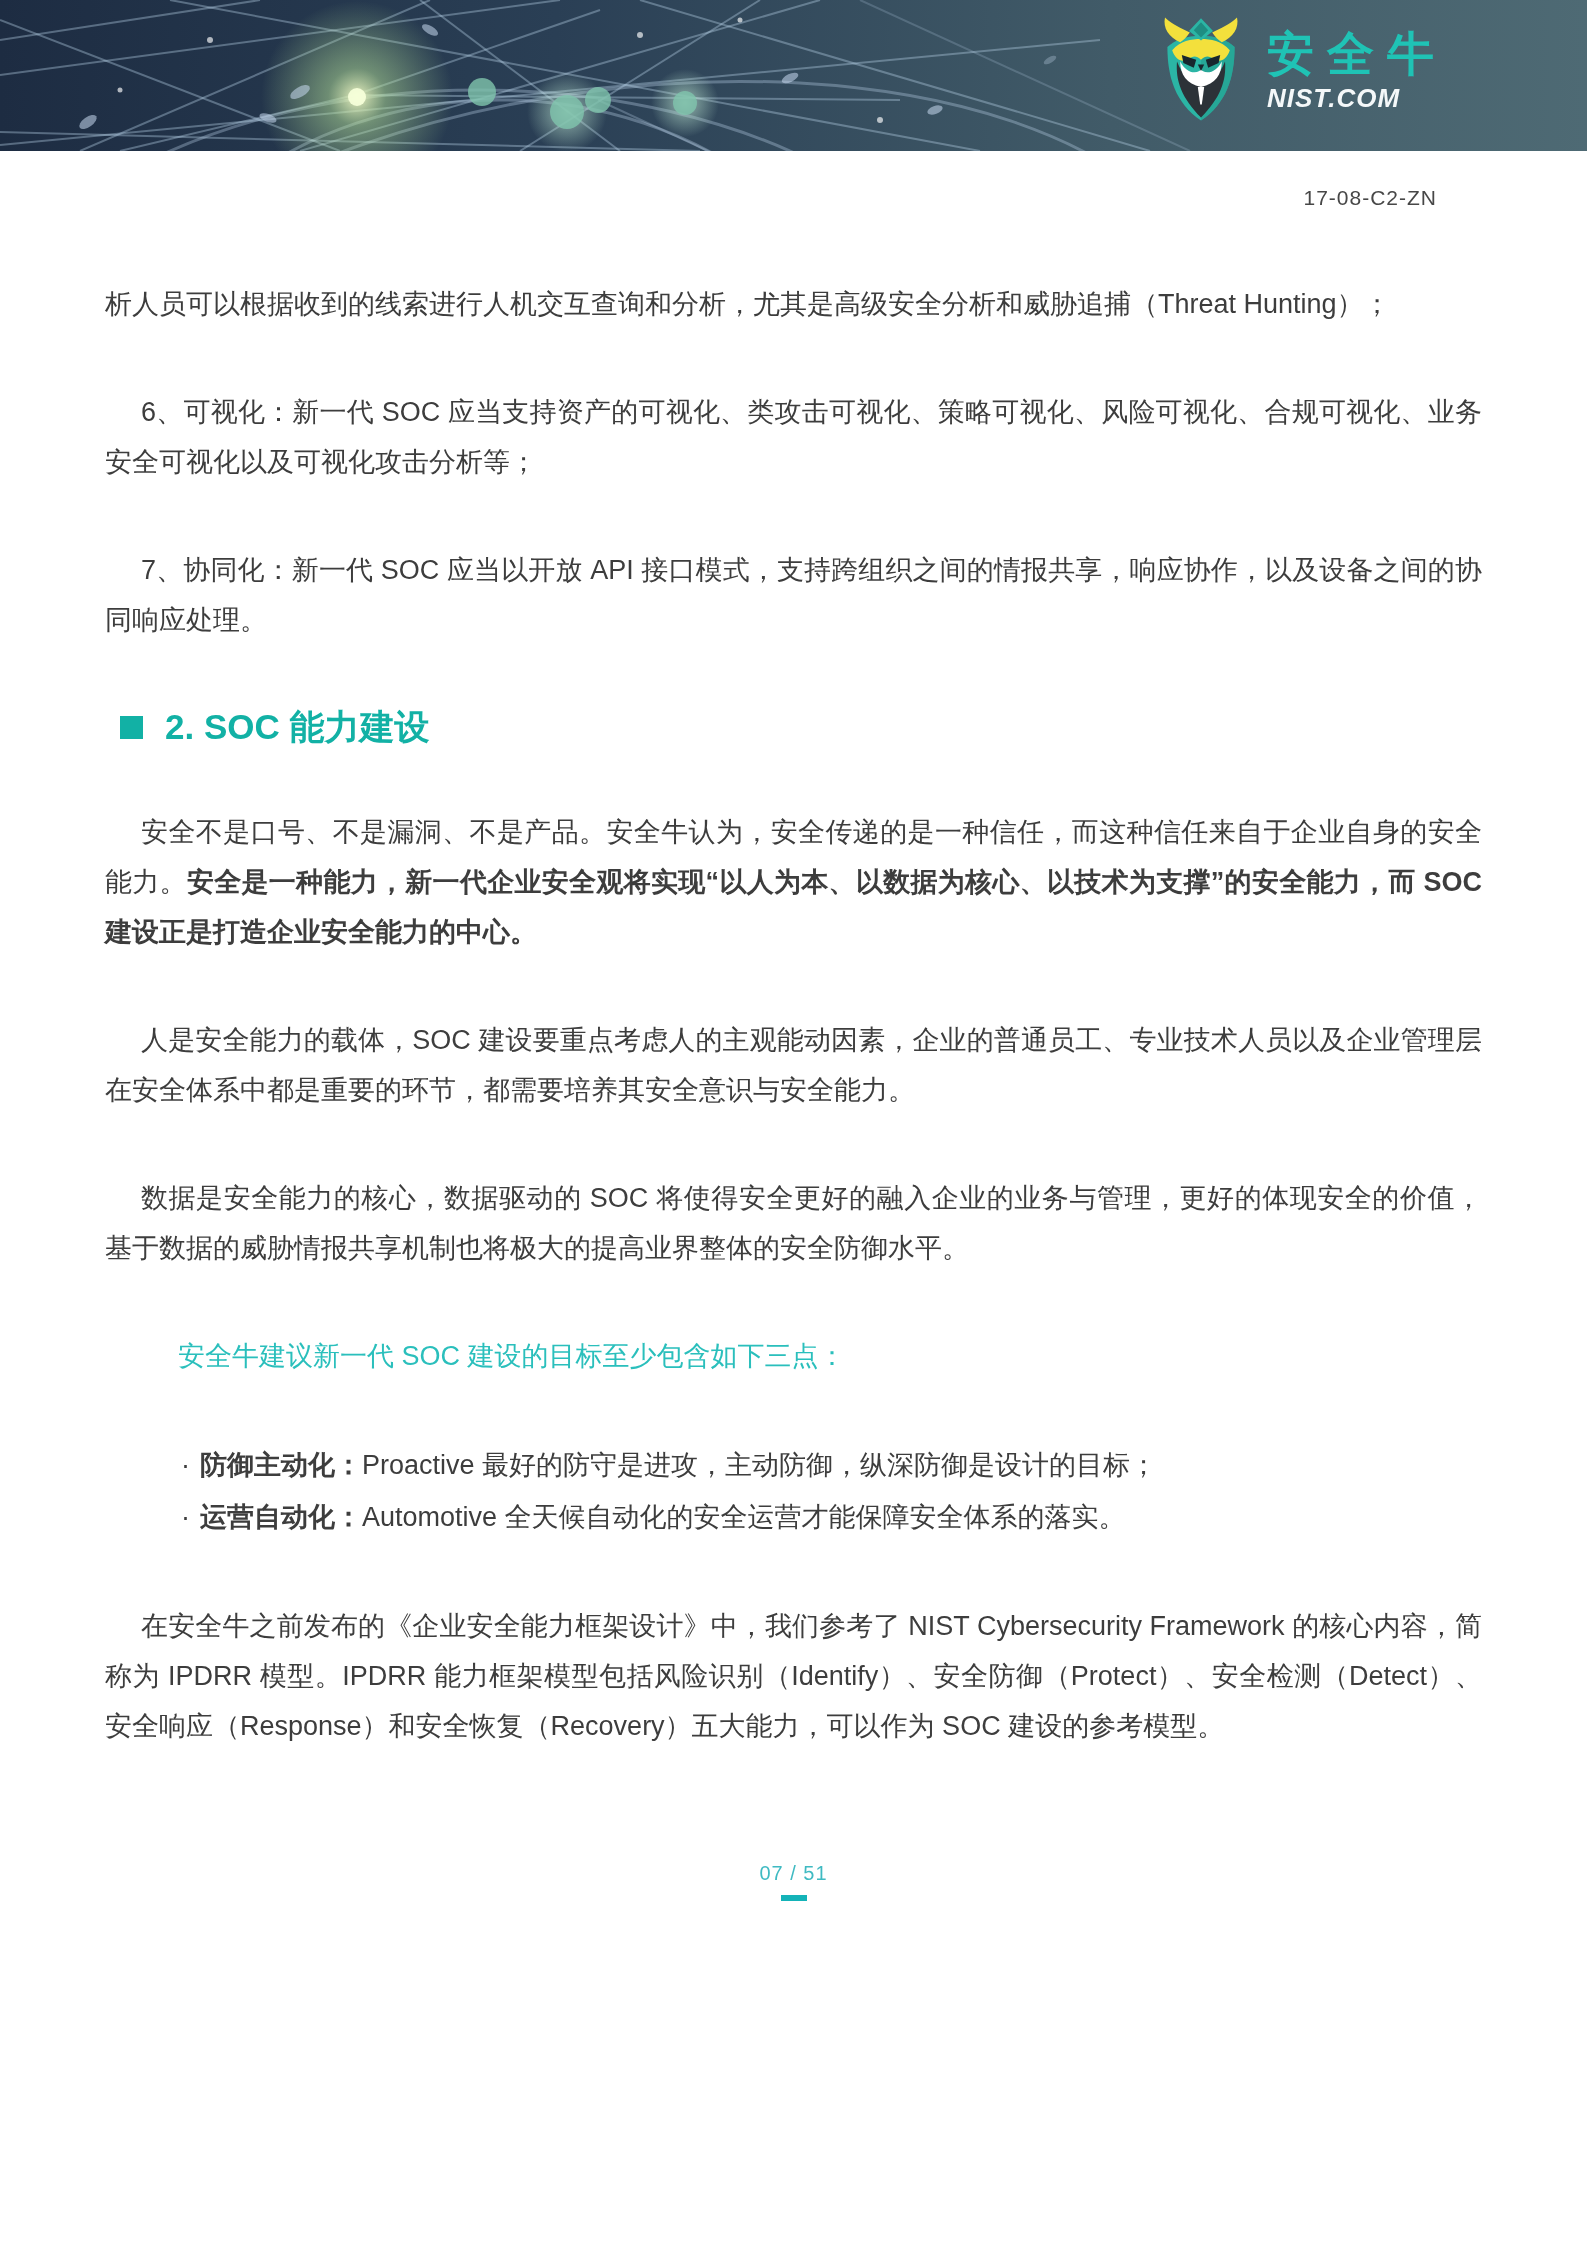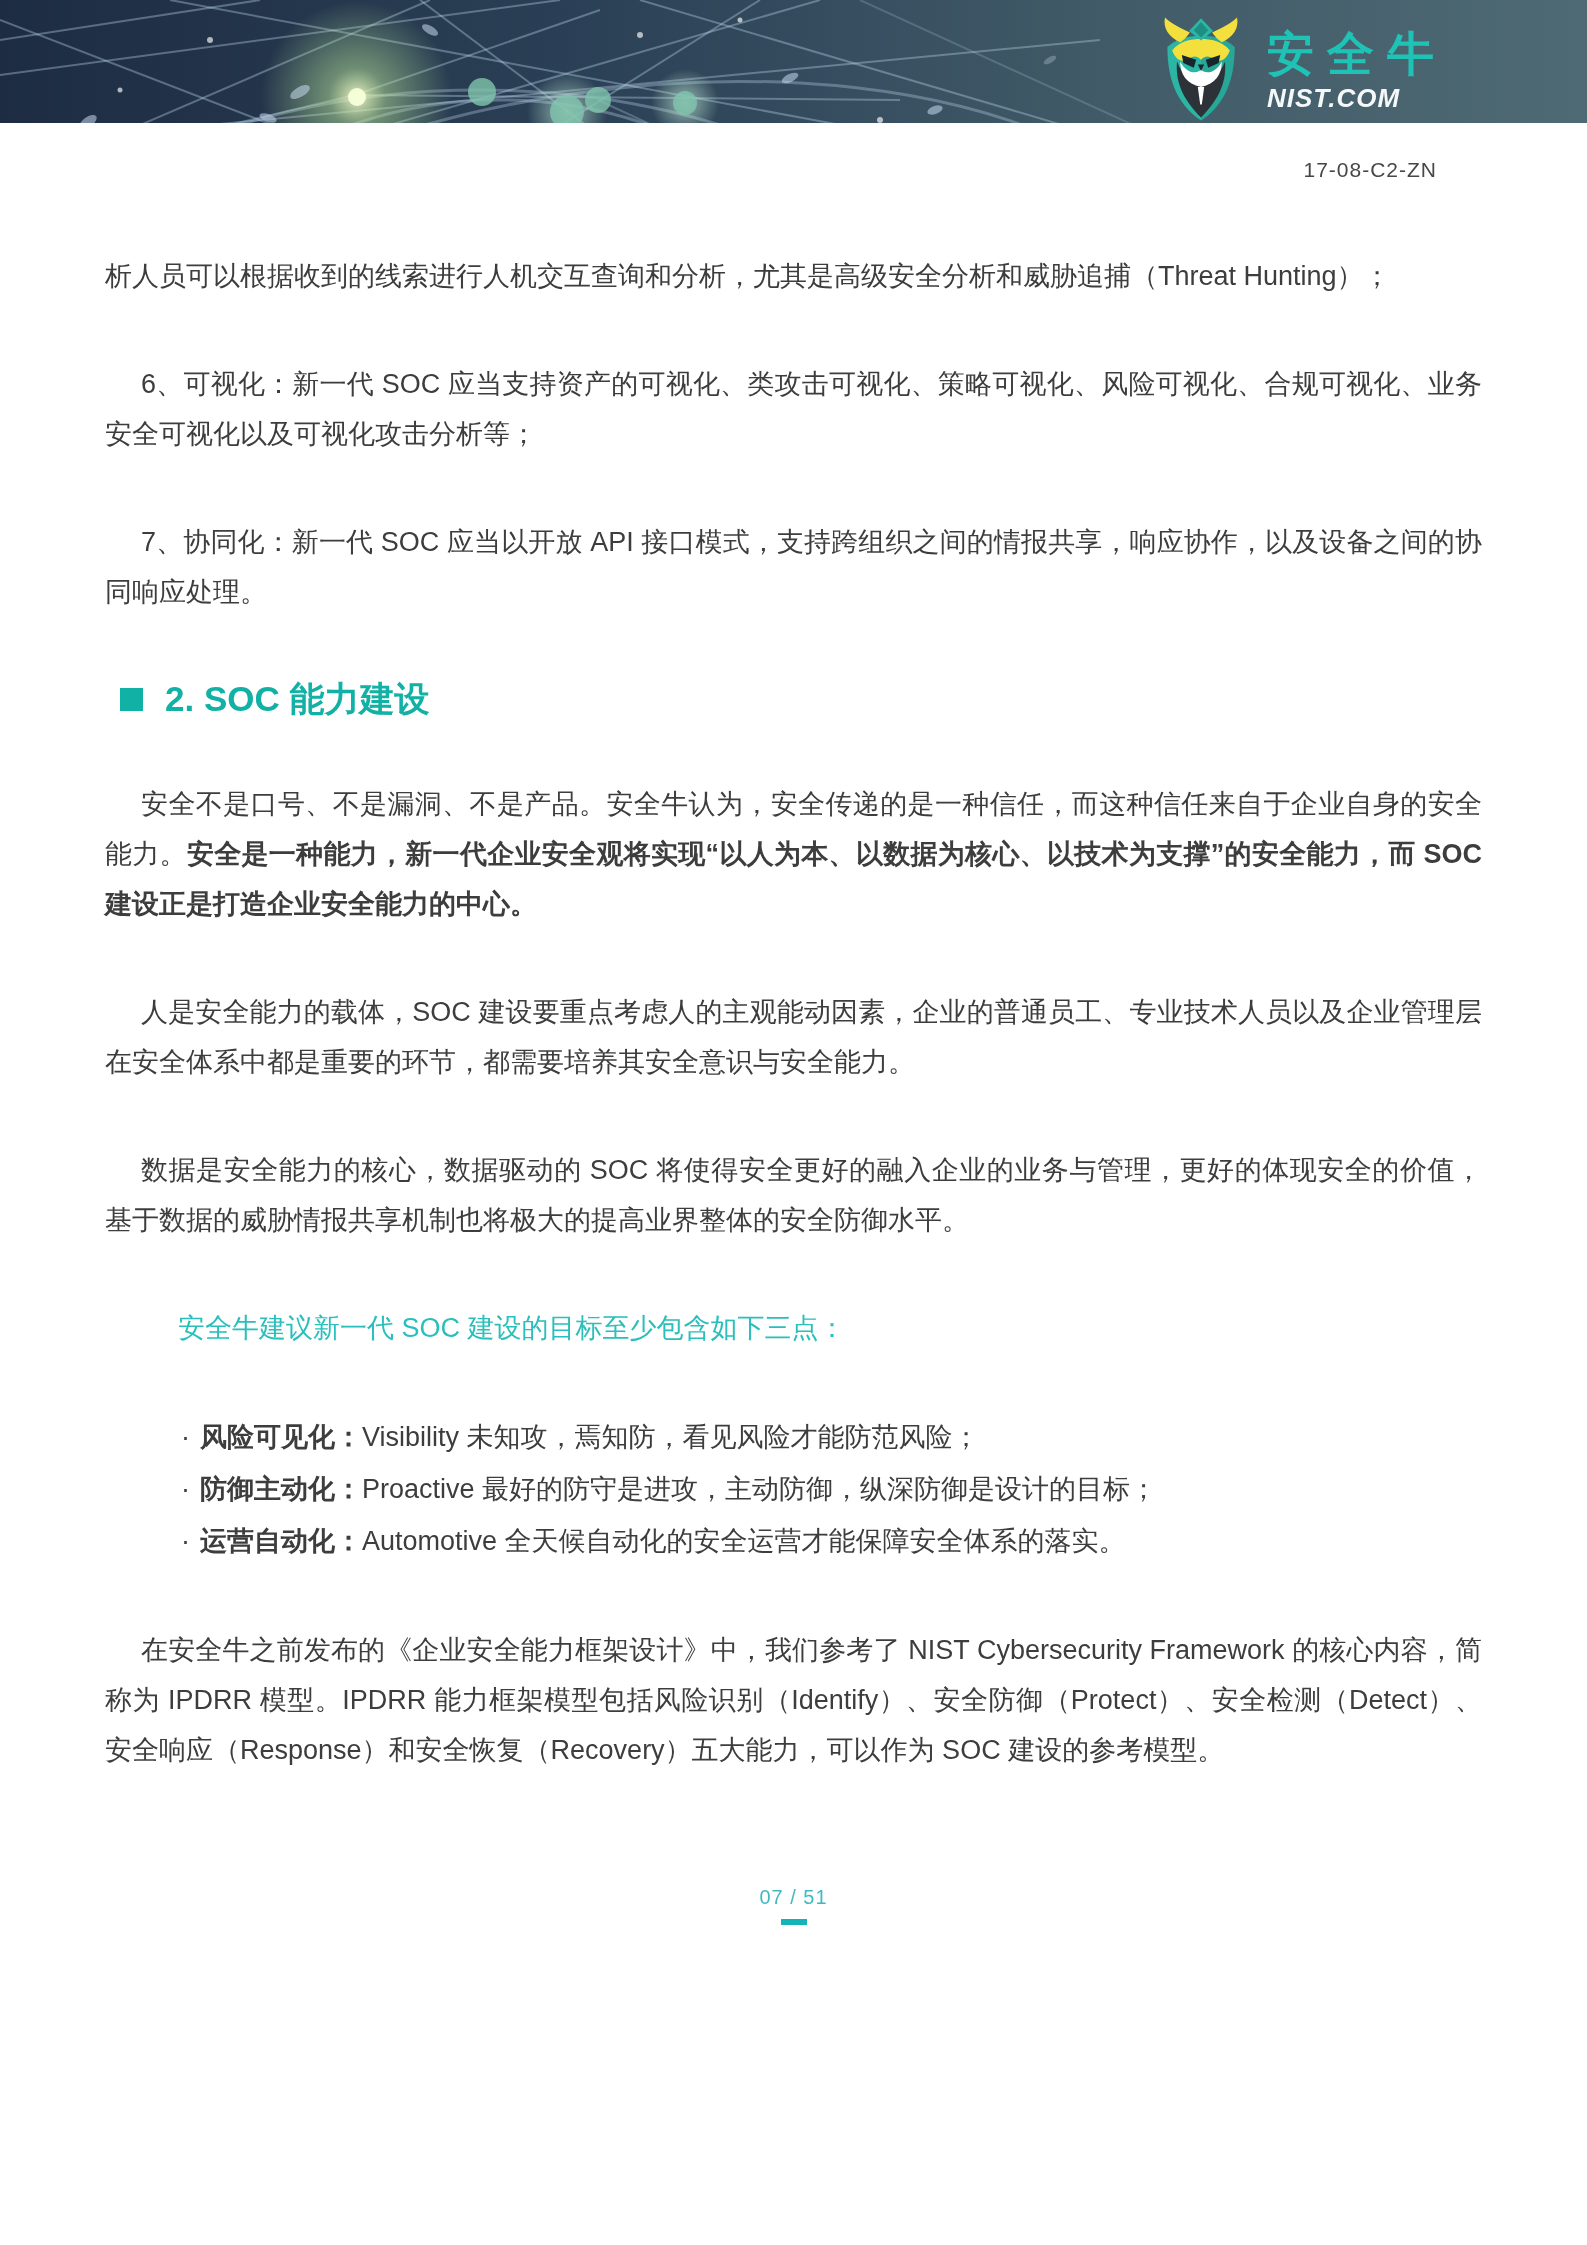--- a/index.html
+++ b/index.html
@@ -5,21 +5,21 @@
   html,body{margin:0;padding:0;}
   body{
     width:1587px;height:2245px;
     background:#ffffff;
     font-family:"Liberation Sans","DejaVu Sans",sans-serif;
     color:#3d3d3d;
     position:relative;
     overflow:hidden;
   }
   
-  .banner{position:relative;width:1587px;height:123px;overflow:hidden;}
+  .banner{position:relative;width:1587px;height:151px;overflow:hidden;}
   .banner svg.bg{display:block;width:1587px;height:151px;}
   .logo{position:absolute;top:14px;right:140px;display:flex;align-items:center;gap:18px;}
   .logo-icon svg{display:block;}
   .logo-text{display:flex;flex-direction:column;justify-content:center;}
   .brand-cn{color:#1fc3b5;font-size:47px;font-weight:bold;letter-spacing:13px;line-height:1.1;white-space:nowrap;}
   .brand-domain{color:#f4f8f9;font-size:26px;font-weight:bold;font-style:italic;letter-spacing:1px;margin-top:3px;white-space:nowrap;}
   
   .doc-code{margin:36px 150px 0 0;text-align:right;font-size:21px;line-height:1;color:#474747;letter-spacing:1px;}
   
   .content{margin:71px 105px 0 105px;font-size:27px;}
@@ -167,21 +167,20 @@
   <p class="indent"><span>安全不是口号、不是漏洞、不是产品。安全牛认为，安全传递的是一种信任，而这种信任来自于企业自身的安全能力。</span><span class="bold-run">安全是一种能力，新一代企业安全观将实现“以人为本、以数据为核心、以技术为支撑”的安全能力，而 SOC 建设正是打造企业安全能力的中心。</span></p>
 
   <p class="indent">人是安全能力的载体，SOC 建设要重点考虑人的主观能动因素，企业的普通员工、专业技术人员以及企业管理层在安全体系中都是重要的环节，都需要培养其安全意识与安全能力。</p>
 
   <p class="indent">数据是安全能力的核心，数据驱动的 SOC 将使得安全更好的融入企业的业务与管理，更好的体现安全的价值，基于数据的威胁情报共享机制也将极大的提高业界整体的安全防御水平。</p>
 
 
   <p class="note">安全牛建议新一代 SOC 建设的目标至少包含如下三点：</p>
 
   <ul class="bullets">
-    <li><span class="bullet-marker">·</span><span class="bullet-label">风险可见化：</span><span>Visibility 未知攻，焉知防，看见风险才能防范风险；</span></li>
     <li><span class="bullet-marker">·</span><span class="bullet-label">防御主动化：</span><span>Proactive 最好的防守是进攻，主动防御，纵深防御是设计的目标；</span></li>
     <li><span class="bullet-marker">·</span><span class="bullet-label">运营自动化：</span><span>Automotive 全天候自动化的安全运营才能保障安全体系的落实。</span></li>
   </ul>
 
   <p class="indent">在安全牛之前发布的《企业安全能力框架设计》中，我们参考了 NIST Cybersecurity Framework 的核心内容，简称为 IPDRR 模型。IPDRR 能力框架模型包括风险识别（Identify）、安全防御（Protect）、安全检测（Detect）、安全响应（Response）和安全恢复（Recovery）五大能力，可以作为 SOC 建设的参考模型。</p>
 
 </div>
 
 <div class="footer">
   <div class="page-indicator">07 / 51</div>

